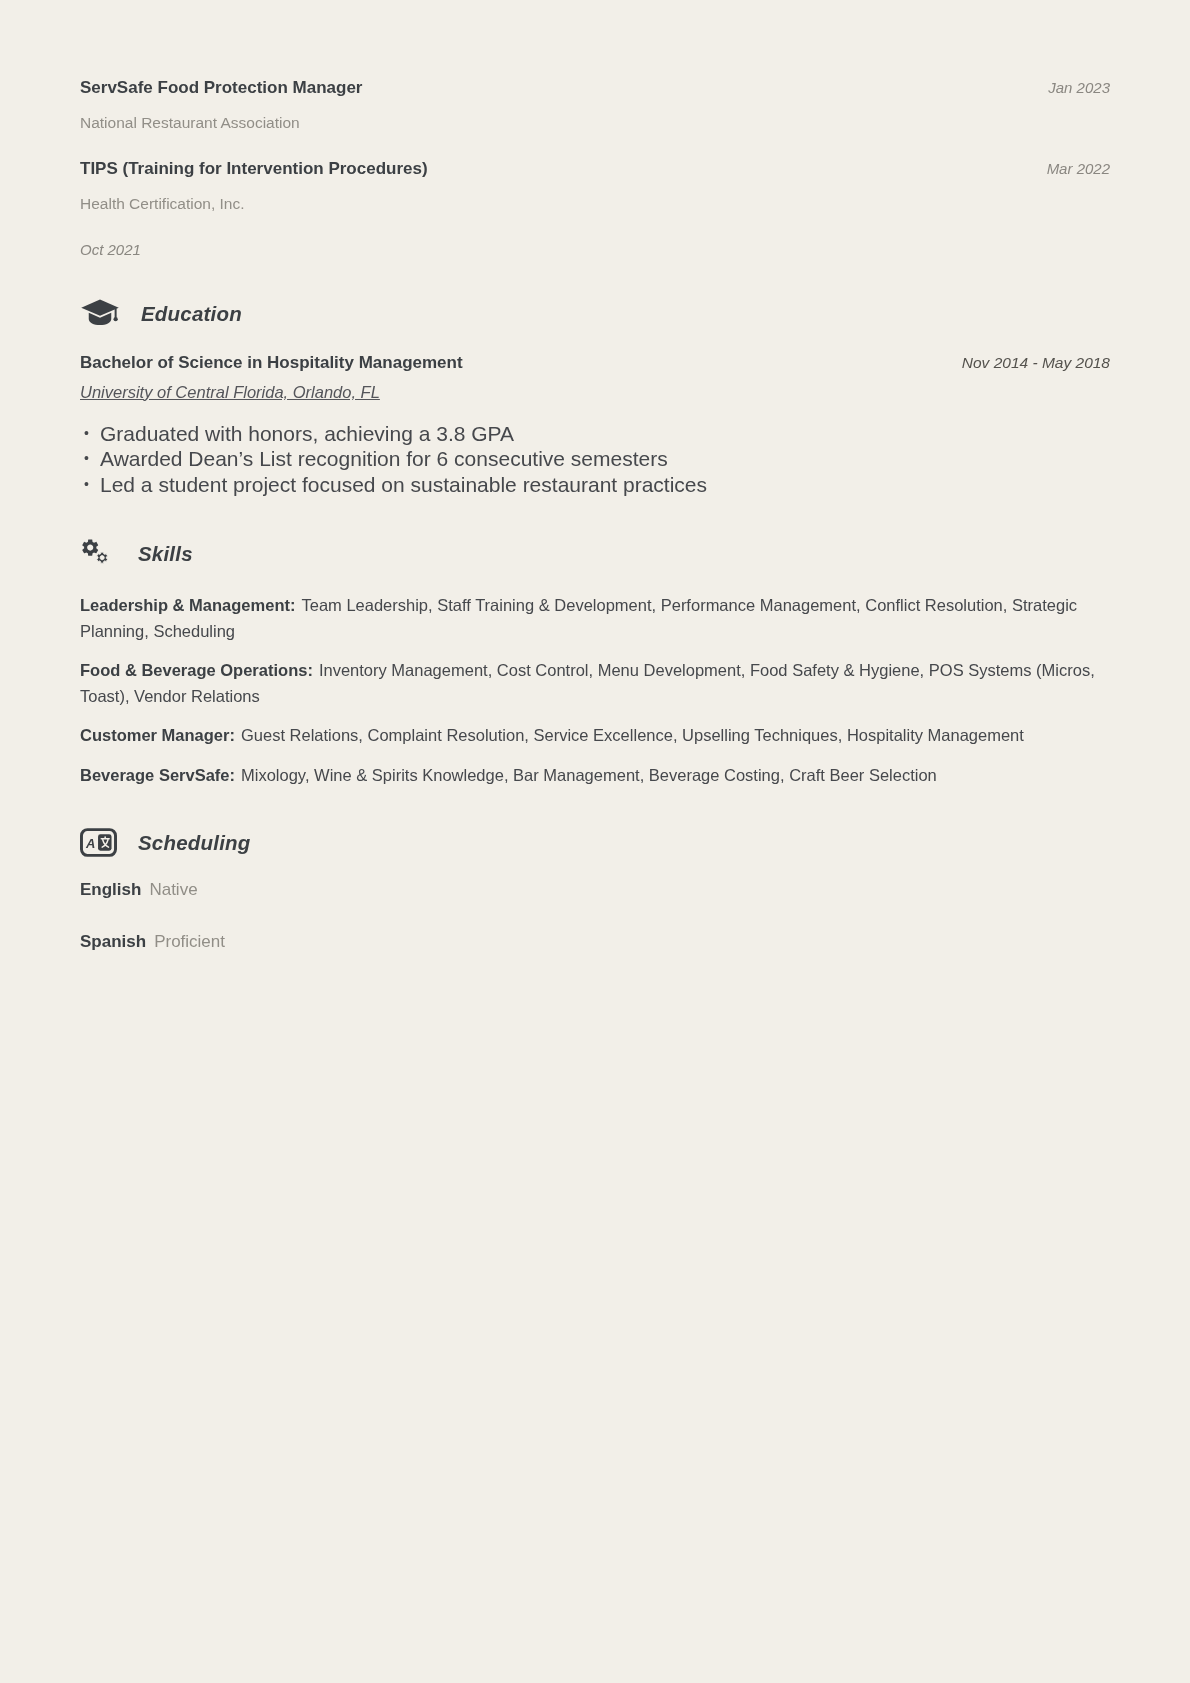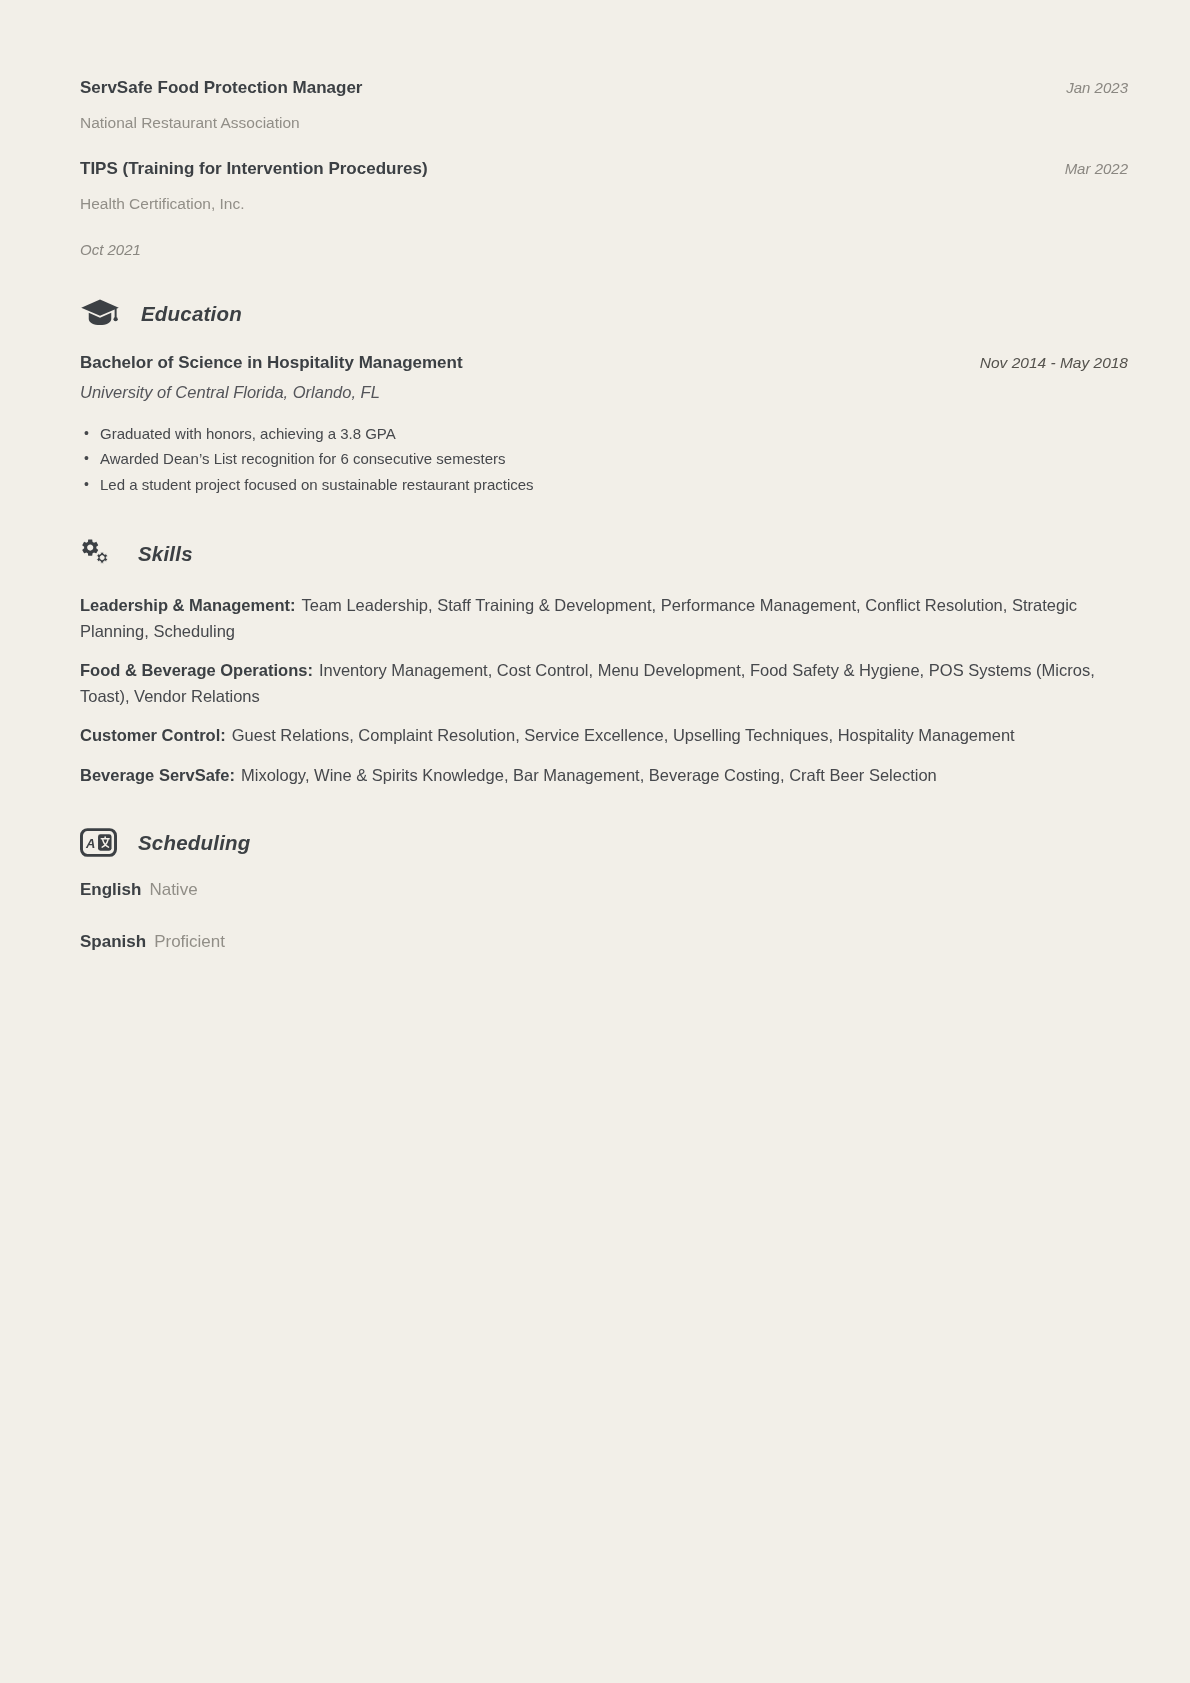--- a/index.html
+++ b/index.html
@@ -9,39 +9,39 @@
     --gray-date:#8a8781;
     --edu-date:#54524d;
     --body-text:#46484c;
     --school:#54555a;
   }
   *{box-sizing:border-box;}
   html,body{margin:0;padding:0;background:var(--bg);}
   body{font-family:"Liberation Sans","DejaVu Sans",sans-serif;}
   .page{
     width:1190px;height:1683px;background:var(--bg);
-    padding:76px 62px 0 80px;position:relative;overflow:hidden;
+    padding:76px 80px 0 80px;position:relative;overflow:hidden;
   }
   
   .cert-item{display:flex;justify-content:space-between;align-items:flex-start;margin-bottom:23px;}
   .cert-title{font-size:17px;font-weight:700;color:var(--dark);line-height:1.42;}
   .cert-issuer{font-size:15.5px;color:var(--gray);margin-top:12px;line-height:1.4;}
   .cert-date{font-size:15px;font-style:italic;color:var(--gray-date);padding-top:3px;white-space:nowrap;}
   
   .section{margin-top:40px;}
   .section-header{display:flex;align-items:center;gap:21px;margin-bottom:22px;font-style:italic;}
   .section-title{font-size:20.5px;font-weight:700;color:var(--dark);letter-spacing:.2px;}
   .icon{display:inline-flex;align-items:center;justify-content:center;flex:0 0 auto;}
   
   .edu-head{display:flex;justify-content:space-between;align-items:baseline;}
   .edu-degree{font-size:17px;font-weight:700;color:var(--dark);}
   .edu-date{font-size:15.5px;font-style:italic;color:var(--edu-date);white-space:nowrap;}
-  .edu-school{font-size:16.5px;font-style:italic;color:var(--school);margin-top:10px;}
+  .edu-school{font-size:16.5px;font-style:italic;color:var(--school);margin-top:10px;text-decoration:underline;}
   .bullets{margin:19px 0 0 0;padding:0 0 0 20px;list-style:none;}
-  .bullets li{position:relative;font-size:15px;color:var(--body-text);line-height:25.5px;}
+  .bullets li{position:relative;font-size:21px;color:var(--body-text);line-height:25.5px;}
   .bullets li::before{content:"\2022";position:absolute;left:-16px;top:0;color:var(--body-text);font-size:14px;line-height:25.5px;}
   
   .skill-para{margin:0 0 14px 0;font-size:16.5px;line-height:25.5px;color:var(--body-text);}
   .skill-label{font-weight:700;color:var(--dark);margin-right:6px;}
   
   .lang-row{margin-bottom:29px;font-size:17px;line-height:1.35;}
   .lang-name{font-weight:700;color:var(--dark);margin-right:8px;}
   .lang-level{color:var(--gray);}
 </style>
 </head>
@@ -100,21 +100,21 @@
           <g fill="#3c4044">
             <path transform="scale(0.92)" d="M19.14 12.94c.04-.3.06-.61.06-.94 0-.32-.02-.64-.07-.94l2.03-1.58c.18-.14.23-.41.12-.61l-1.92-3.32c-.12-.22-.37-.29-.59-.22l-2.39.96c-.5-.38-1.03-.7-1.62-.94L14.4 2.81c-.04-.24-.24-.41-.48-.41h-3.84c-.24 0-.43.17-.47.41L9.25 5.35c-.59.24-1.13.57-1.62.94l-2.39-.96c-.22-.08-.47 0-.59.22L2.74 8.87c-.12.21-.08.47.12.61l2.03 1.58c-.05.3-.09.63-.09.94s.02.64.07.94l-2.03 1.58c-.18.14-.23.41-.12.61l1.92 3.32c.12.22.37.29.59.22l2.39-.96c.5.38 1.03.7 1.62.94l.36 2.54c.05.24.24.41.48.41h3.84c.24 0 .44-.17.47-.41l.36-2.54c.59-.24 1.13-.56 1.62-.94l2.39.96c.22.08.47 0 .59-.22l1.92-3.32c.12-.22.07-.47-.12-.61l-2.01-1.58zM12 15.6c-1.98 0-3.6-1.62-3.6-3.6s1.62-3.6 3.6-3.6 3.6 1.62 3.6 3.6-1.62 3.6-3.6 3.6z"></path>
             <path transform="translate(16.5 14.5) scale(0.62)" stroke="#f2efe8" stroke-width="1.6" d="M19.14 12.94c.04-.3.06-.61.06-.94 0-.32-.02-.64-.07-.94l2.03-1.58c.18-.14.23-.41.12-.61l-1.92-3.32c-.12-.22-.37-.29-.59-.22l-2.39.96c-.5-.38-1.03-.7-1.62-.94L14.4 2.81c-.04-.24-.24-.41-.48-.41h-3.84c-.24 0-.43.17-.47.41L9.25 5.35c-.59.24-1.13.57-1.62.94l-2.39-.96c-.22-.08-.47 0-.59.22L2.74 8.87c-.12.21-.08.47.12.61l2.03 1.58c-.05.3-.09.63-.09.94s.02.64.07.94l-2.03 1.58c-.18.14-.23.41-.12.61l1.92 3.32c.12.22.37.29.59.22l2.39-.96c.5.38 1.03.7 1.62.94l.36 2.54c.05.24.24.41.48.41h3.84c.24 0 .44-.17.47-.41l.36-2.54c.59-.24 1.13-.56 1.62-.94l2.39.96c.22.08.47 0 .59-.22l1.92-3.32c.12-.22.07-.47-.12-.61l-2.01-1.58zM12 15.6c-1.98 0-3.6-1.62-3.6-3.6s1.62-3.6 3.6-3.6 3.6 1.62 3.6 3.6-1.62 3.6-3.6 3.6z"></path>
           </g>
         </svg>
       </span>
       <span class="section-title">Skills</span>
     </div>
     <p class="skill-para"><span class="skill-label">Leadership &amp; Management:</span><span>Team Leadership, Staff Training &amp; Development, Performance Management, Conflict Resolution, Strategic Planning, Scheduling</span></p>
     <p class="skill-para"><span class="skill-label">Food &amp; Beverage Operations:</span><span>Inventory Management, Cost Control, Menu Development, Food Safety &amp; Hygiene, POS Systems (Micros, Toast), Vendor Relations</span></p>
-    <p class="skill-para"><span class="skill-label">Customer Control:</span><span>Guest Relations, Complaint Resolution, Service Excellence, Upselling Techniques, Hospitality Management</span></p>
+    <p class="skill-para"><span class="skill-label">Customer Manager:</span><span>Guest Relations, Complaint Resolution, Service Excellence, Upselling Techniques, Hospitality Management</span></p>
     <p class="skill-para"><span class="skill-label">Beverage ServSafe:</span><span>Mixology, Wine &amp; Spirits Knowledge, Bar Management, Beverage Costing, Craft Beer Selection</span></p>
   </div>
 
   <div class="section">
     <div class="section-header">
       <span class="icon">
         <svg width="37" height="29" viewBox="0 0 40 31" xmlns="http://www.w3.org/2000/svg">
           <rect x="1.6" y="1.6" width="36.8" height="27.8" rx="6.5" fill="none" stroke="#3c4044" stroke-width="3.2"></rect>
           <text x="11.5" y="21.5" font-family="Liberation Sans, DejaVu Sans, sans-serif" font-size="14" font-weight="bold" text-anchor="middle" fill="#3c4044">A</text>
           <rect x="19.5" y="6.7" width="14.6" height="17.6" rx="2.6" fill="#3c4044"></rect>

